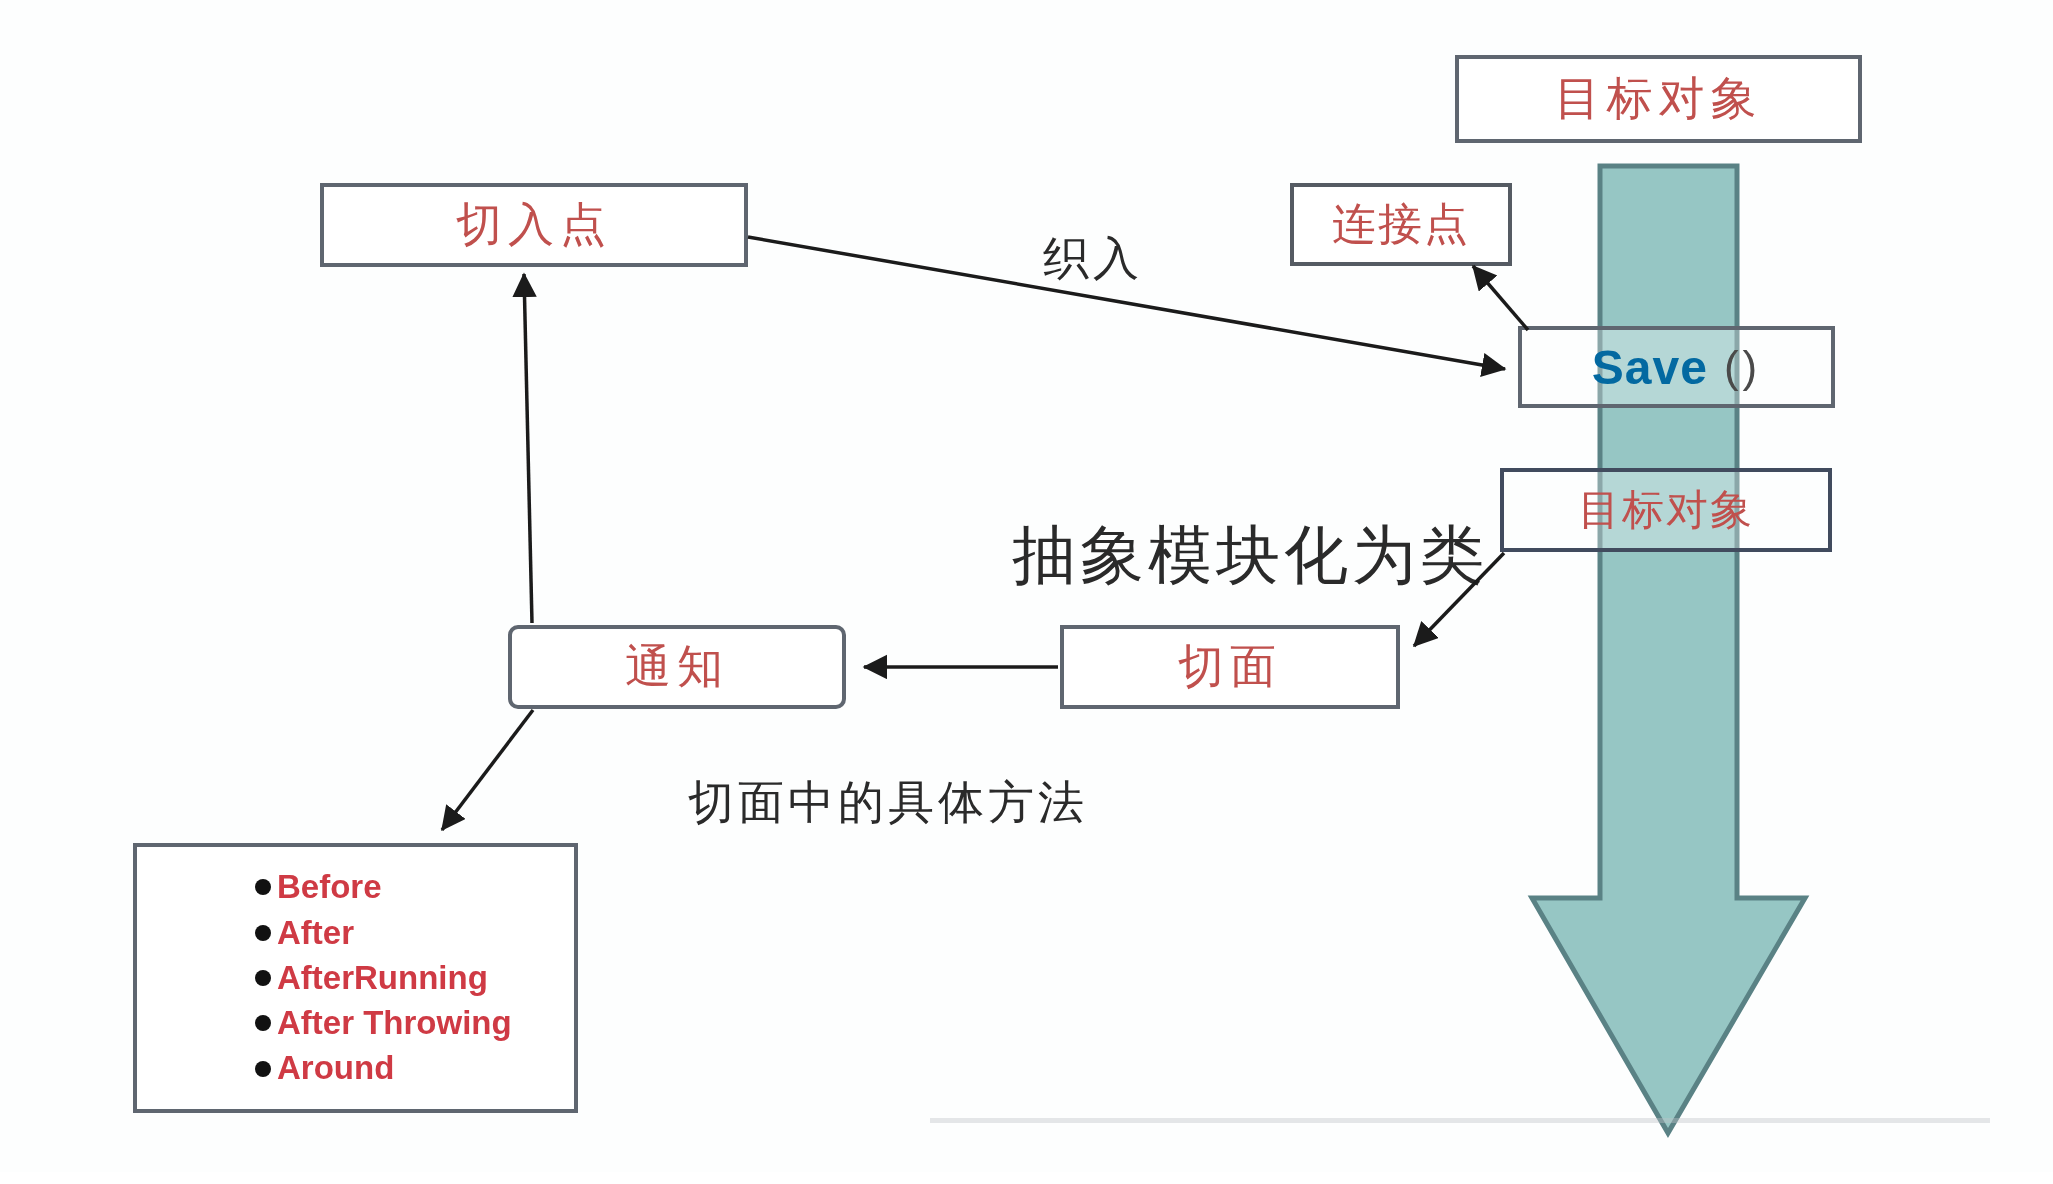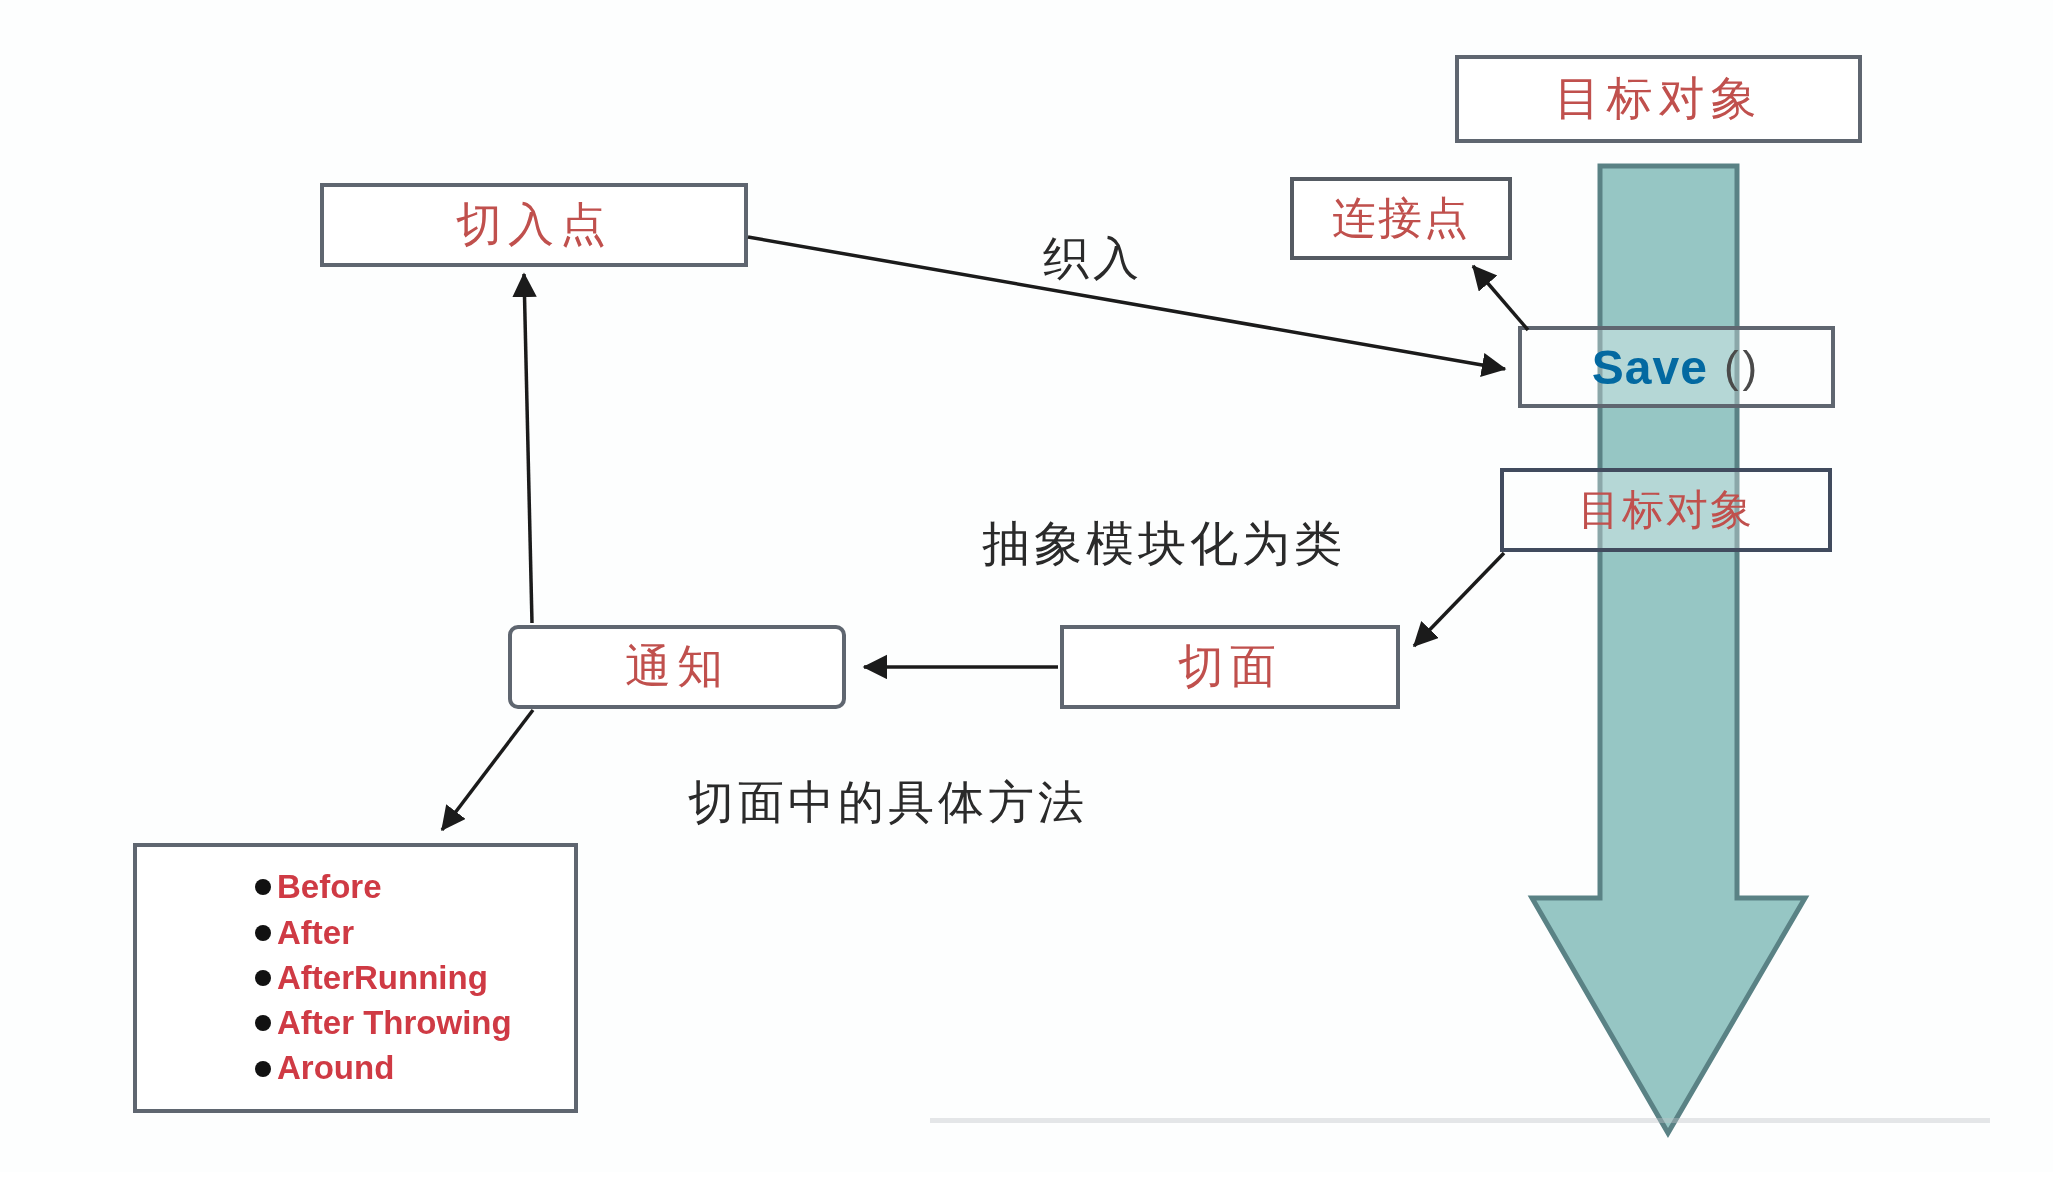--- a/index.html
+++ b/index.html
@@ -58,21 +58,21 @@
   </svg>
 
   <div class="box" style="left:1455px;top:55px;width:407px;height:88px;">
     <span class="blabel">目标对象</span>
   </div>
 
   <div class="box" style="left:320px;top:183px;width:428px;height:84px;">
     <span class="blabel">切入点</span>
   </div>
 
-  <div class="box" style="left:1290px;top:177px;width:222px;height:83px;border-color:#555b63;">
+  <div class="box" style="left:1290px;top:183px;width:222px;height:83px;border-color:#555b63;">
     <span class="blabel" style="letter-spacing:2px;font-size:44px;">连接点</span>
   </div>
 
   <div class="box overlay" style="left:1518px;top:326px;width:317px;height:82px;">
     <span class="save-main">Save</span>
     <span class="save-paren">()</span>
   </div>
 
   <div class="box overlay" style="left:1500px;top:468px;width:332px;height:84px;border-color:#414b5e;">
     <span class="blabel" style="font-size:42px;letter-spacing:2px;">目标对象</span>
@@ -81,21 +81,21 @@
   <div class="box" style="left:508px;top:625px;width:338px;height:84px;border-radius:10px;">
     <span class="blabel">通知</span>
   </div>
 
   <div class="box" style="left:1060px;top:625px;width:340px;height:84px;">
     <span class="blabel">切面</span>
   </div>
 
   <div class="annot" style="left:1043px;top:228px;">织入</div>
 
-  <div class="annot" style="left:982px;top:512px;font-size:48px;">抽象模块化为类</div>
+  <div class="annot" style="left:1012px;top:512px;font-size:64px;">抽象模块化为类</div>
 
   <div class="annot" style="left:688px;top:772px;">切面中的具体方法</div>
 
   <div class="advice-list">
     <div class="advice-item">
       <span class="bullet"></span>
       <span>Before</span>
     </div>
     <div class="advice-item">
       <span class="bullet"></span>

